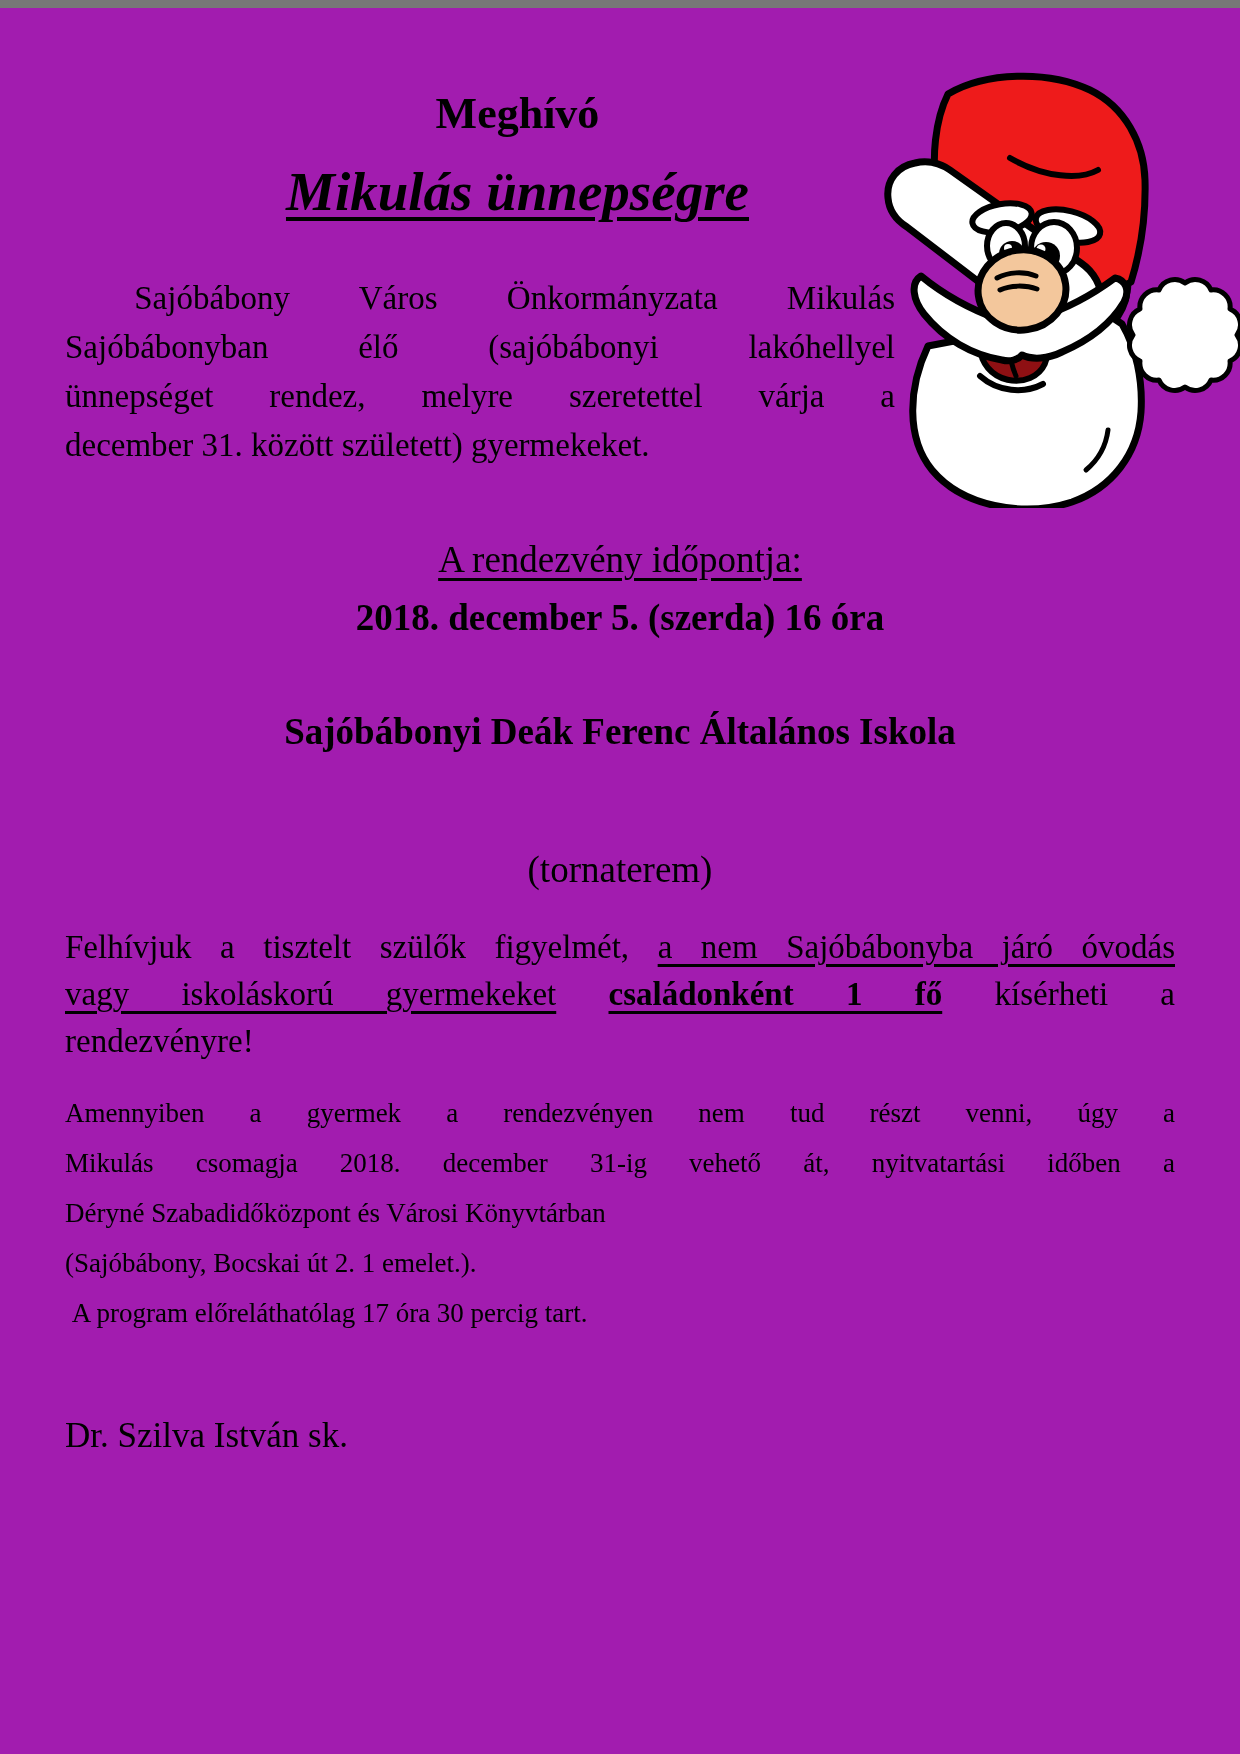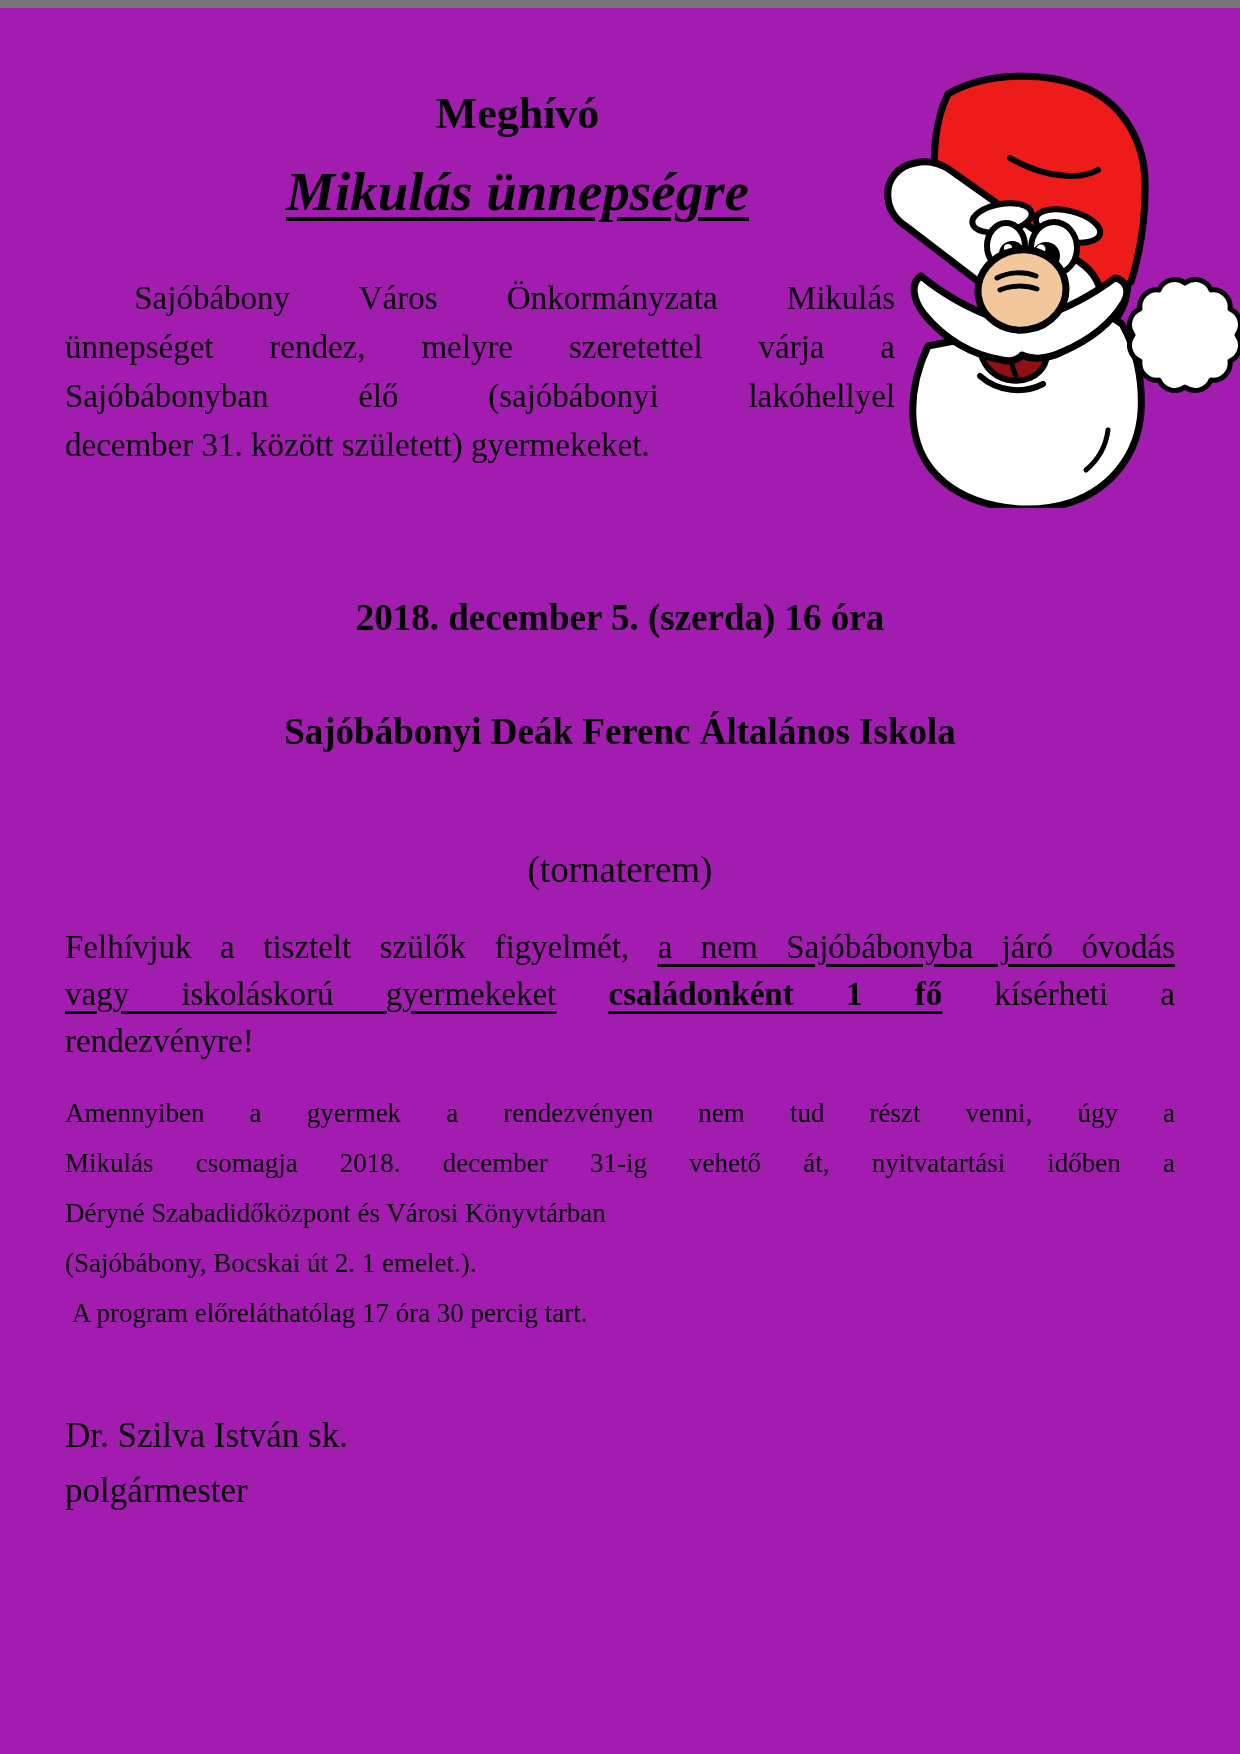--- a/index.html
+++ b/index.html
@@ -90,41 +90,41 @@
              A 17 17 0 0 1 1159,372 A 17 17 0 0 1 1140,353 A 17 17 0 0 1 1133,327
              A 17 17 0 0 1 1140,301 A 17 17 0 0 1 1159,282 A 17 17 0 0 1 1185,275
              A 17 17 0 0 1 1211,282 A 17 17 0 0 1 1230,301 A 17 17 0 0 1 1237,327 Z" fill="#fff" stroke="#000" stroke-width="5"></path>
   </svg>
 
   <div class="abs doc-title">Meghívó</div>
   <div class="abs doc-subtitle"><span>Mikulás ünnepségre</span></div>
 
   <div class="abs intro">
     <div class="jline">&nbsp;Sajóbábony Város Önkormányzata Mikulás</div>
+    <div class="jline">Sajóbábonyban élő (sajóbábonyi lakóhellyel</div>
     <div class="jline">ünnepséget rendez, melyre szeretettel várja a</div>
-    <div class="jline">Sajóbábonyban élő (sajóbábonyi lakóhellyel</div>
     <div class="lline">december 31. között született) gyermekeket.</div>
   </div>
 
+  <div class="abs centerblock-line" style="top:530px;"><span class="u">A rendezvény időpontja:</span></div>
   <div class="abs centerblock-line b" style="top:588px;">2018. december 5. (szerda) 16 óra</div>
   <div class="abs centerblock-line b" style="top:702px;">Sajóbábonyi Deák Ferenc Általános Iskola</div>
   <div class="abs centerblock-line" style="top:840px;">(tornaterem)</div>
 
   <div class="abs notice">
     <div class="jline"><span>Felhívjuk a tisztelt szülők figyelmét,</span> <span class="u">a nem Sajóbábonyba járó óvodás</span></div>
     <div class="jline"><span class="u">vagy iskoláskorú gyermekeket</span> <span class="u b">családonként 1 fő</span> <span>kísérheti a</span></div>
     <div class="lline">rendezvényre!</div>
   </div>
 
   <div class="abs pickup">
     <div class="jline">Amennyiben a gyermek a rendezvényen nem tud részt venni, úgy a</div>
     <div class="jline">Mikulás csomagja 2018. december 31-ig vehető át, nyitvatartási időben a</div>
     <div class="lline">Déryné Szabadidőközpont és Városi Könyvtárban</div>
     <div class="lline">(Sajóbábony, Bocskai út 2. 1 emelet.).</div>
     <div class="lline">&nbsp;A program előreláthatólag 17 óra 30 percig tart.</div>
   </div>
 
   <div class="abs signature">
     <div>Dr. Szilva István sk.</div>
-    <div>polgármester</div>
   </div>
 
 </div>
 
 </body></html>

